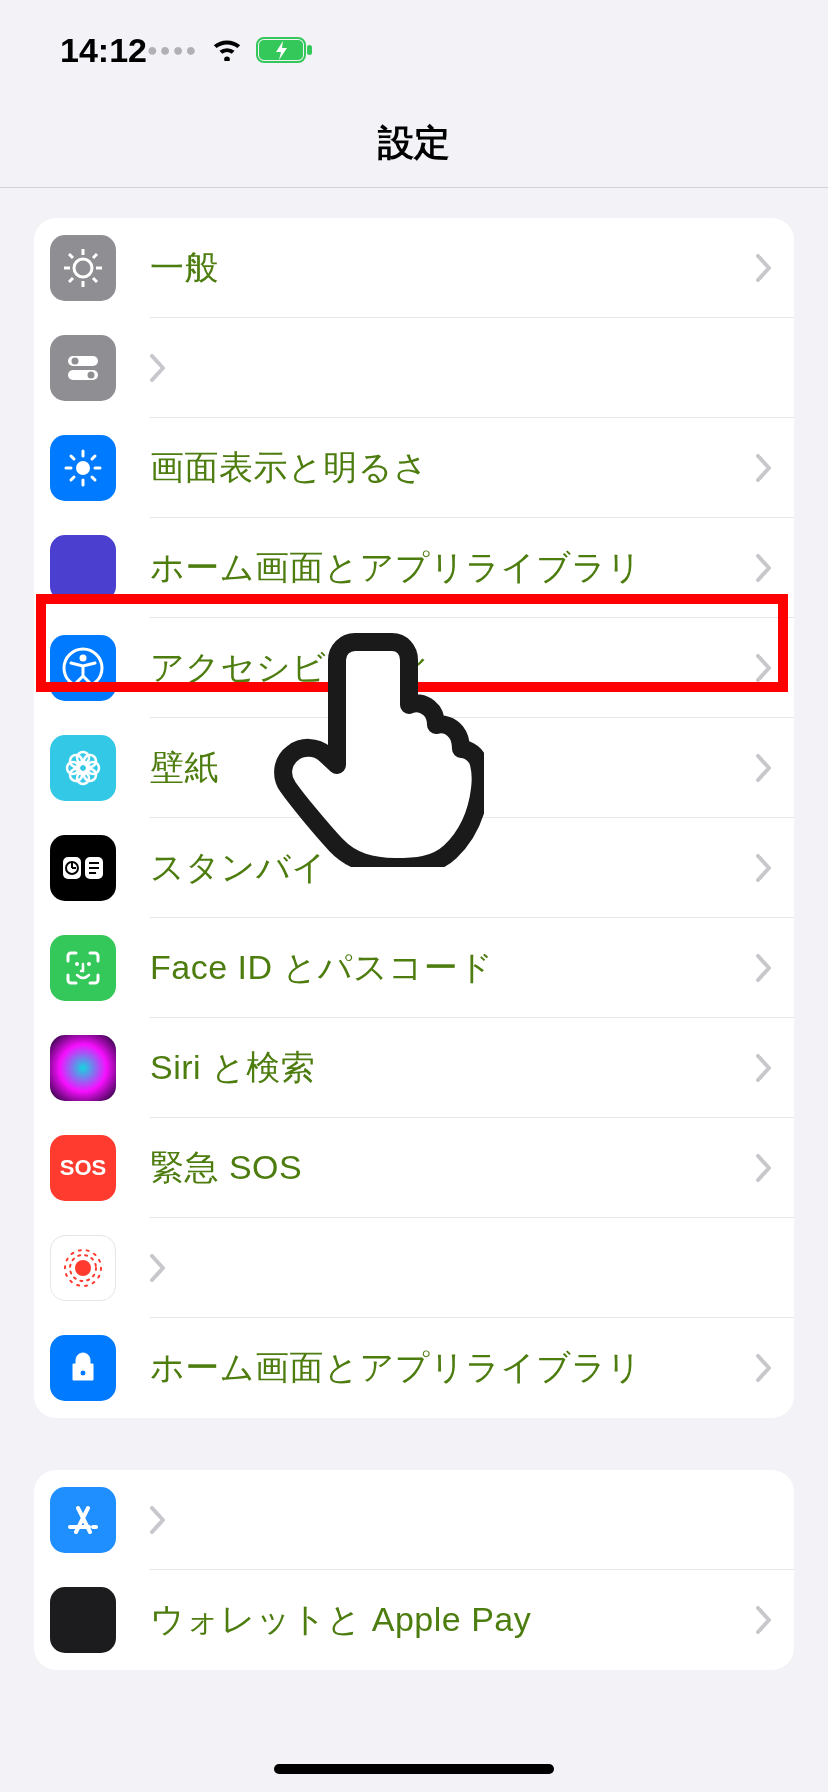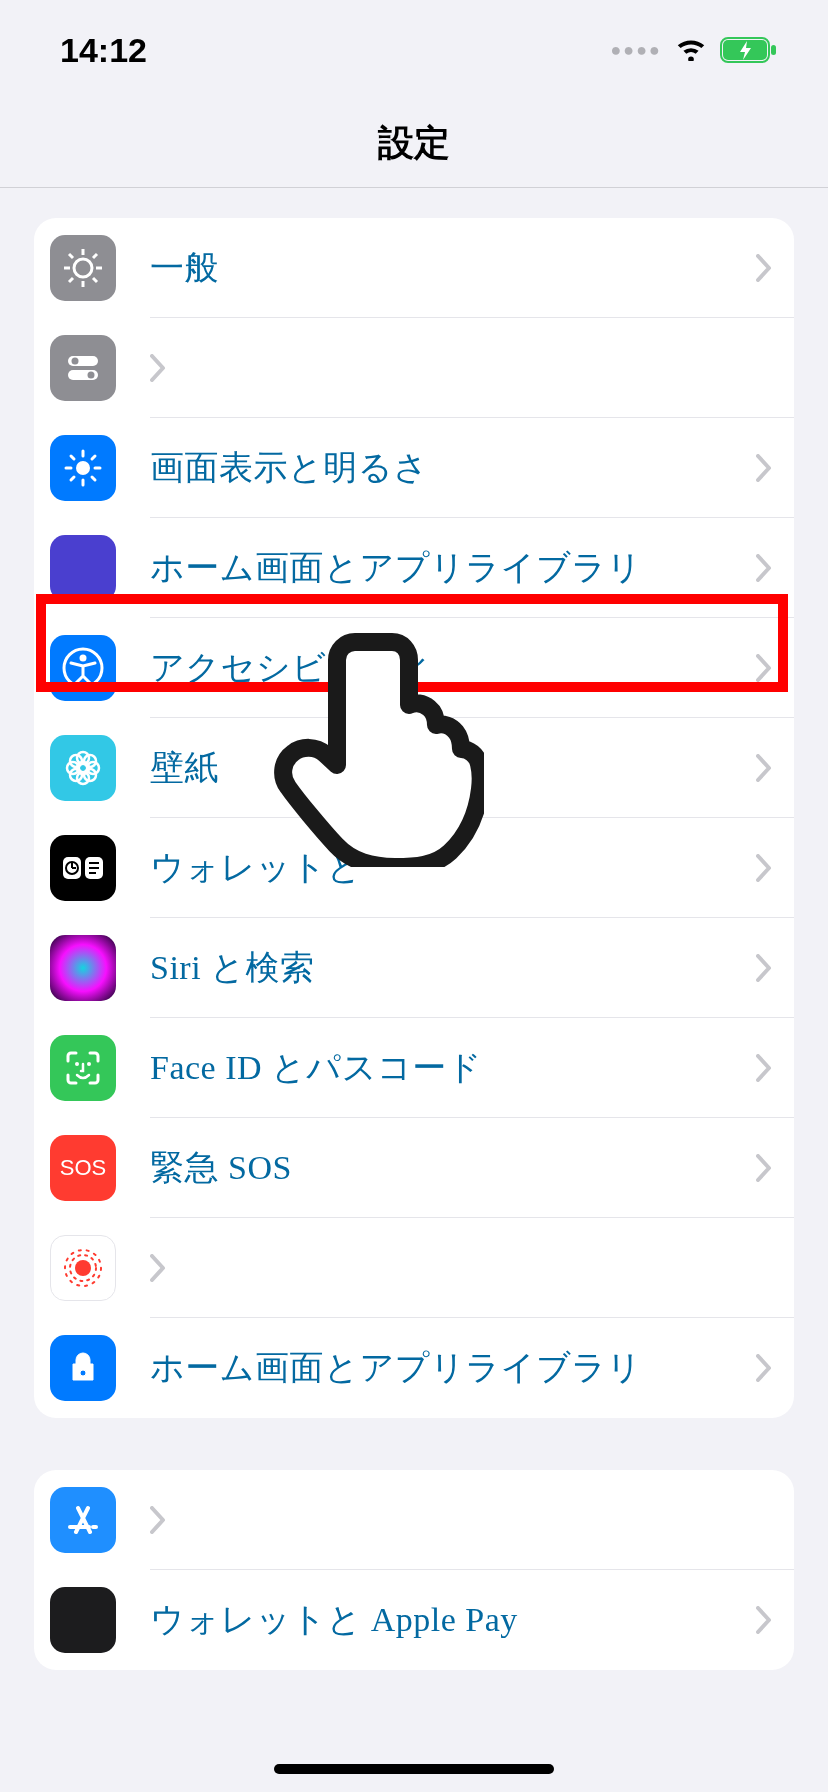--- a/index.html
+++ b/index.html
@@ -7,21 +7,20 @@
     width: 828px;
     height: 1792px;
     background: #f2f2f7;
     font-family: -apple-system, "Hiragino Sans", "Helvetica Neue", sans-serif;
     position: relative;
     overflow: hidden;
   }
   .status-bar {
     height: 100px;
     display: flex;
-    justify-content: space-between;
     align-items: center;
     padding: 0 50px 0 60px;
   }
   .status-time { font-size: 34px; font-weight: 600; }
   .status-right { display: flex; align-items: center; gap: 12px; }
   .dots { color: #b0b0b5; letter-spacing: 2px; font-size: 18px; }
   .wifi-icon svg { width: 34px; height: 26px; }
   .battery-icon { display:flex; align-items:center; }
   .battery-icon svg { width: 58px; height: 30px; }
   .nav-bar {
@@ -60,23 +59,22 @@
     display: flex;
     align-items: center;
     justify-content: center;
     margin-right: 34px;
     flex-shrink: 0;
     color: #fff;
   }
   .label {
     flex: 1;
     font-size: 34px;
-    color: #0369a1;
+    color: #4d7c0f;
     letter-spacing: 0.5px;
-    font-family: Liberation Serif, serif;
   }
   .chev { flex-shrink: 0; }
   .chev svg { width: 16px; height: 28px; display:block; }
   .highlight-box {
     position: absolute;
     border: 10px solid #ff0000;
     pointer-events: none;
     z-index: 10;
   }
   .hand-cursor {
@@ -275,32 +273,21 @@
             <rect x="3" y="4" width="18" height="22" rx="5" fill="#fff"></rect>
             <rect x="25" y="4" width="18" height="22" rx="5" fill="#fff"></rect>
             <circle cx="12" cy="15" r="6" fill="none" stroke="#000" stroke-width="2"></circle>
             <line x1="12" y1="15" x2="12" y2="10" stroke="#000" stroke-width="2"></line>
             <line x1="12" y1="15" x2="16" y2="15" stroke="#000" stroke-width="2"></line>
             <line x1="29" y1="10" x2="39" y2="10" stroke="#000" stroke-width="2"></line>
             <line x1="29" y1="15" x2="39" y2="15" stroke="#000" stroke-width="2"></line>
             <line x1="29" y1="20" x2="36" y2="20" stroke="#000" stroke-width="2"></line>
           </svg>
       </div>
-      <div class="label">ウォレットと</div>
-      <div class="chev">
-          <svg viewBox="0 0 16 28">
-            <path d="M2 2l11 12L2 26" fill="none" stroke="#c7c7cc" stroke-width="4" stroke-linecap="round" stroke-linejoin="round"></path>
-          </svg>
-        </div>
-      <div class="sep"></div>
-    </div>
-
-    <div class="row">
-      <div class="icon-box bg-siri"></div>
-      <div class="label">Siri と検索</div>
+      <div class="label">スタンバイ</div>
       <div class="chev">
           <svg viewBox="0 0 16 28">
             <path d="M2 2l11 12L2 26" fill="none" stroke="#c7c7cc" stroke-width="4" stroke-linecap="round" stroke-linejoin="round"></path>
           </svg>
         </div>
       <div class="sep"></div>
     </div>
 
     <div class="row">
       <div class="icon-box bg-green">
@@ -314,21 +301,32 @@
       <div class="label">Face ID とパスコード</div>
       <div class="chev">
           <svg viewBox="0 0 16 28">
             <path d="M2 2l11 12L2 26" fill="none" stroke="#c7c7cc" stroke-width="4" stroke-linecap="round" stroke-linejoin="round"></path>
           </svg>
         </div>
       <div class="sep"></div>
     </div>
 
     <div class="row">
-      <div class="icon-box bg-red" style="font-weight:400;font-size:22px;letter-spacing:0px;">SOS</div>
+      <div class="icon-box bg-siri"></div>
+      <div class="label">Siri と検索</div>
+      <div class="chev">
+          <svg viewBox="0 0 16 28">
+            <path d="M2 2l11 12L2 26" fill="none" stroke="#c7c7cc" stroke-width="4" stroke-linecap="round" stroke-linejoin="round"></path>
+          </svg>
+        </div>
+      <div class="sep"></div>
+    </div>
+
+    <div class="row">
+      <div class="icon-box bg-red" style="font-weight:700;font-size:22px;letter-spacing:0px;">SOS</div>
       <div class="label">緊急 SOS</div>
       <div class="chev">
           <svg viewBox="0 0 16 28">
             <path d="M2 2l11 12L2 26" fill="none" stroke="#c7c7cc" stroke-width="4" stroke-linecap="round" stroke-linejoin="round"></path>
           </svg>
         </div>
       <div class="sep"></div>
     </div>
 
     <div class="row">

